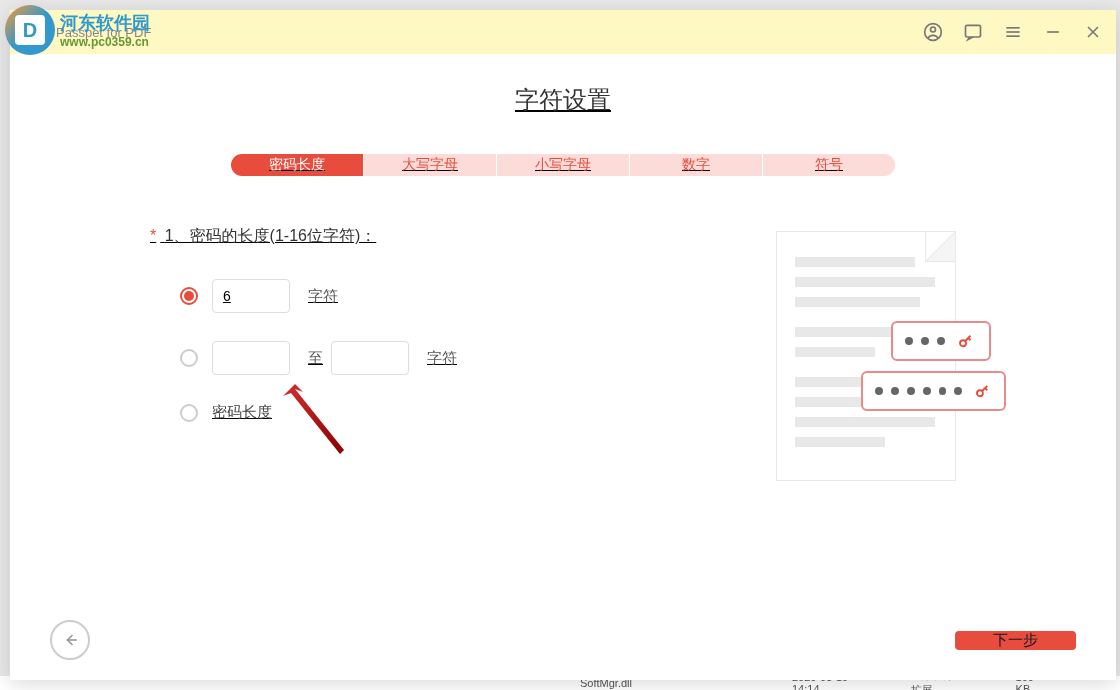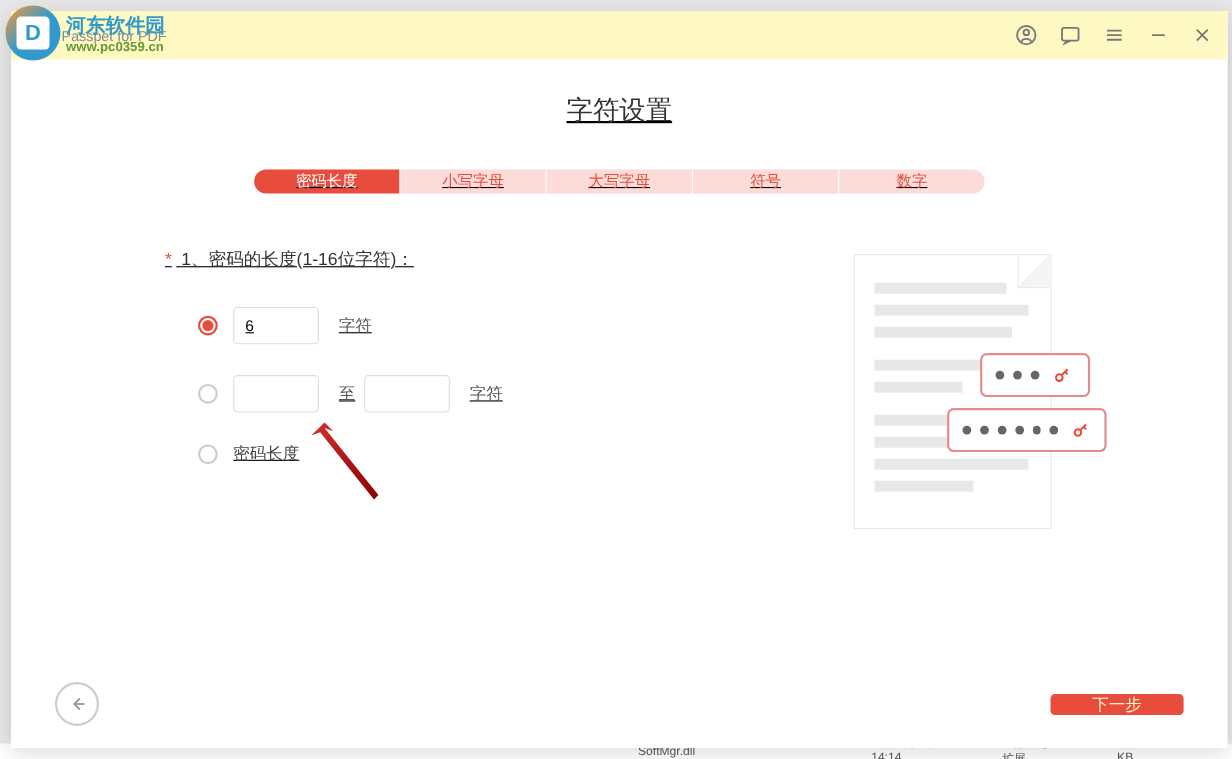--- a/index.html
+++ b/index.html
@@ -364,21 +364,21 @@
       display: flex;
       align-items: center;
       justify-content: center;
       cursor: pointer;
       background: #fff;
     }
     
     .next-btn {
       padding: 0 38px;
       background: #e74c3c;
-      color: #fef9c3;
+      color: #0f172a;
       border: none;
       border-radius: 4px;
       font-size: 15px;
       cursor: pointer;
     }
   </style>
 </head>
 <body>
 
 <div class="bg-layer"></div>
@@ -436,24 +436,24 @@
         </svg>
       </div>
     </div>
   </div>
 
   <div class="content">
     <h1 class="page-title">字符设置</h1>
 
     <div class="tabs">
       <div class="tab active">密码长度</div>
+      <div class="tab">大写字母</div>
       <div class="tab">小写字母</div>
-      <div class="tab">大写字母</div>
+      <div class="tab">数字</div>
       <div class="tab">符号</div>
-      <div class="tab">数字</div>
     </div>
 
     <div class="main-area">
       <div class="form-area">
         <div class="question-label">
           <span class="required">*</span>
           <span>1、密码的长度(1-16位字符)：</span>
         </div>
 
         <div class="radio-group">

